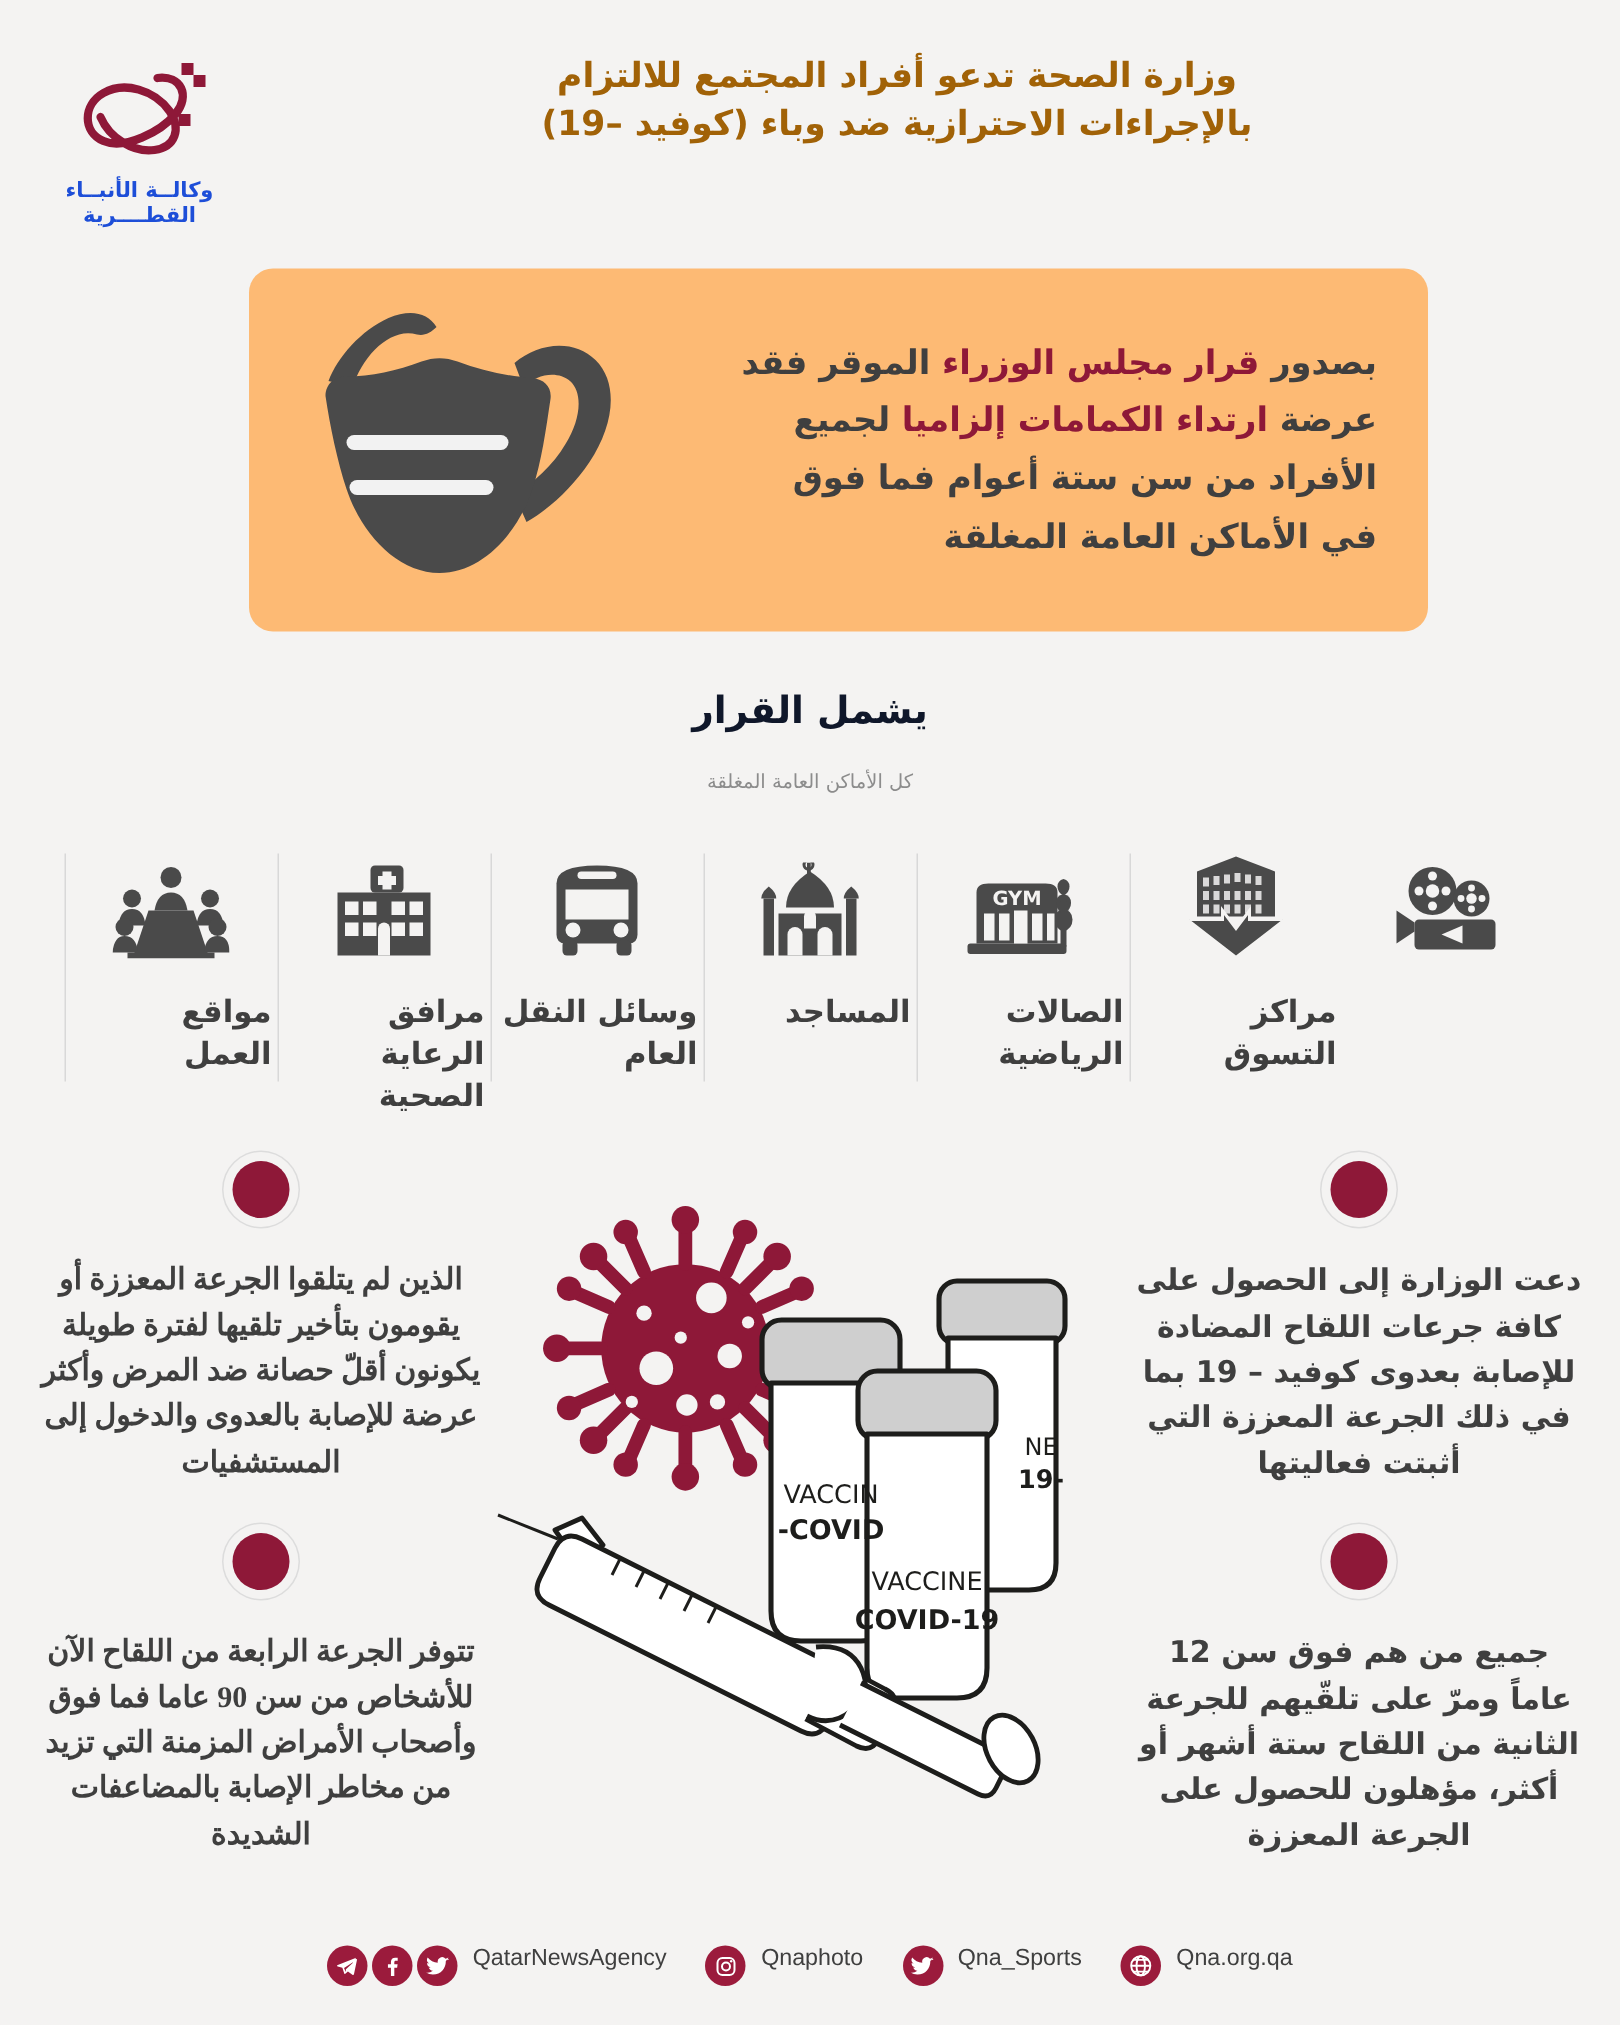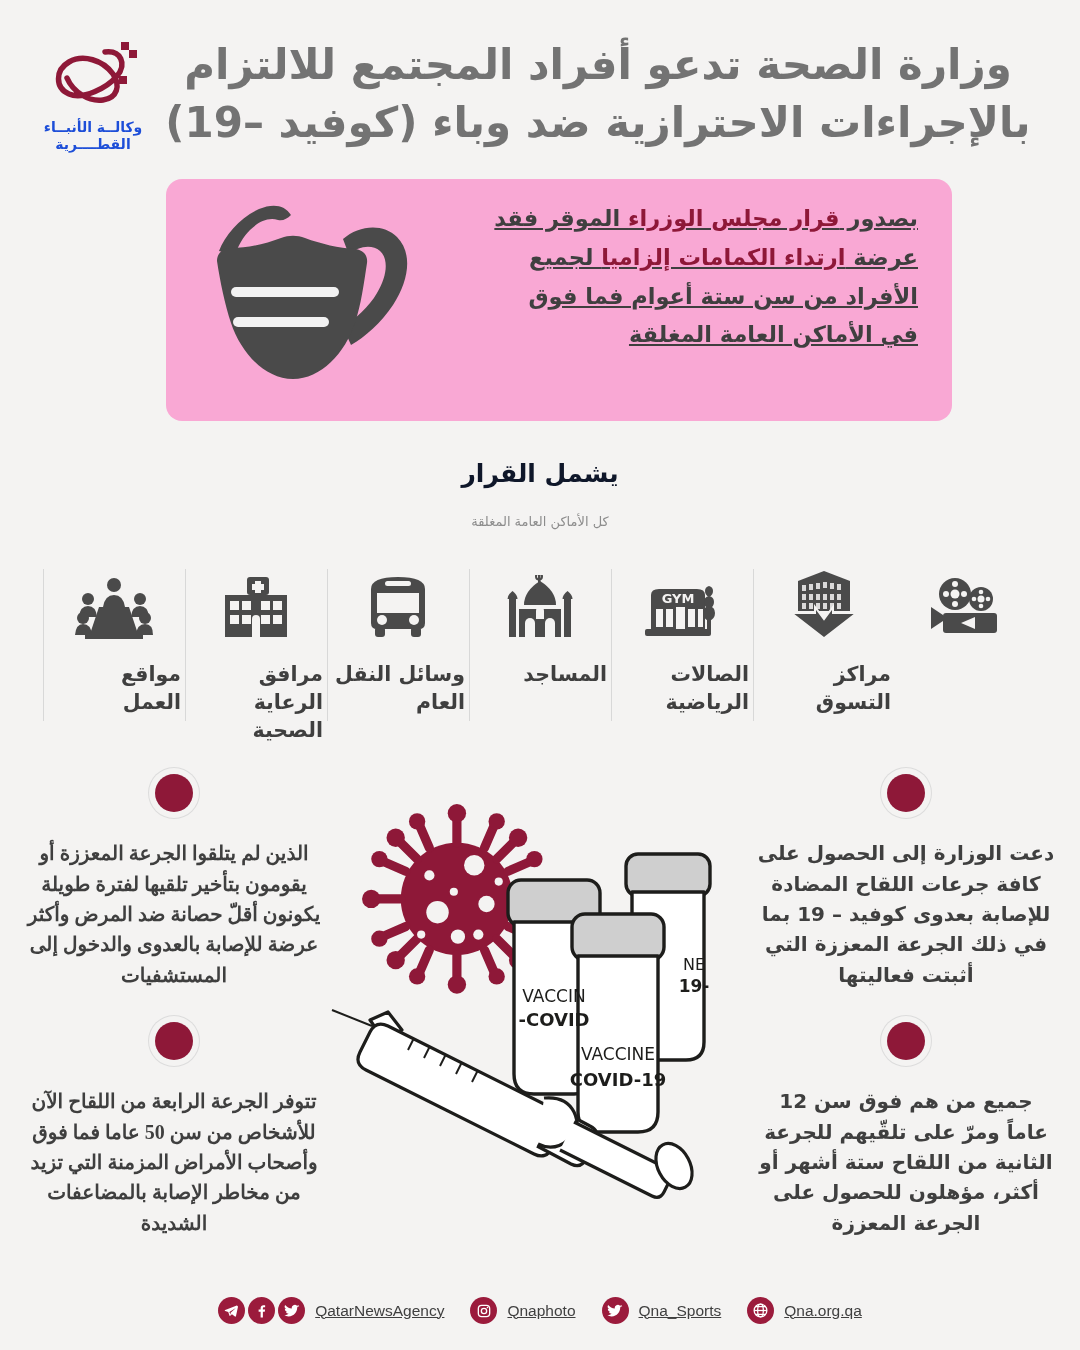--- a/index.html
+++ b/index.html
@@ -14,46 +14,45 @@
   .page{ width:1080px; height:1350px; position:relative; }
 
   
   .header{
     display:flex; align-items:flex-start; justify-content:space-between;
     padding:28px 26px 0 34px;
   }
   .title{
     flex:1;
     text-align:center;
-    color:#737373;
-    font-size:42px;
+    color:#a16207;
+    font-size:23px;
     font-weight:bold;
     line-height:1.38;
     letter-spacing:0px;
     padding:8px 10px 0 0;
     direction:rtl;
   }
   .title .ln{ display:block; white-space:nowrap; }
 
   .logo{ width:118px; flex:0 0 118px; text-align:center; padding-top:8px; }
   .logo svg{ display:block; margin:0 auto; }
   .logo-words{
     color:#1d4ed8; font-size:14px; font-weight:bold; line-height:1.22;
     margin-top:3px; letter-spacing:1px;
   }
 
   
   .mask-card{
     margin:26px 128px 0 166px;
-    background:#f9a8d4;
+    background:#fdba74;
     border-radius:16px;
     min-height:242px;
-    display:flex; justify-content:space-between;
+    display:flex; align-items:center; justify-content:space-between;
     padding:20px 34px 20px 28px;
-    text-decoration:underline;
   }
   .mask-text{
     direction:rtl; text-align:right;
     font-size:22.5px; font-weight:bold; line-height:1.72;
     color:#3f3f3f; flex:1; padding-left:16px;
   }
   .mask-text .hl{ color:#8e1838; }
   .mask-text .l{ display:block; white-space:nowrap; }
   .mask-icon{ flex:0 0 230px; display:flex; justify-content:center; }
 
@@ -113,21 +112,21 @@
     position:absolute; left:50%; transform:translateX(-50%);
     top:18px; width:420px; height:430px;
   }
 
   
   .footer{
     position:absolute; left:0; right:0; bottom:26px;
     display:flex; flex-direction:row; align-items:center; justify-content:center;
     gap:0px; direction:ltr;
   }
-  .fgroup{ display:flex; align-items:center; margin-right:26px;text-decoration:underline; }
+  .fgroup{ display:flex; margin-right:26px; }
   .fgroup:last-child{ margin-right:0; }
   .fico{ width:27px; height:27px; border-radius:50%; background:#9b1b3c; margin-right:3px;
          display:flex; align-items:center; justify-content:center; }
   .fico svg{ display:block; }
   .flabel{ font-size:15.5px; color:#3f3f3f; margin-left:7px; font-family:"Liberation Sans",sans-serif; }
 </style>
 </head>
 <body>
 
 <div class="page">
@@ -376,21 +375,21 @@
       <div class="col-text">جميع من هم فوق سن 12 عاماً ومرّ على تلقّيهم للجرعة الثانية من اللقاح ستة أشهر أو أكثر، مؤهلون للحصول على الجرعة المعززة</div>
     </div>
 
     <div class="col left l1">
       <div class="dot"></div>
       <div class="col-text">الذين لم يتلقوا الجرعة المعززة أو يقومون بتأخير تلقيها لفترة طويلة يكونون أقلّ حصانة ضد المرض وأكثر عرضة للإصابة بالعدوى والدخول إلى المستشفيات</div>
     </div>
 
     <div class="col left l2">
       <div class="dot"></div>
-      <div class="col-text">تتوفر الجرعة الرابعة من اللقاح الآن للأشخاص من سن 50 عاما فما فوق وأصحاب الأمراض المزمنة التي تزيد من مخاطر الإصابة بالمضاعفات الشديدة</div>
+      <div class="col-text">تتوفر الجرعة الرابعة من اللقاح الآن للأشخاص من سن 90 عاما فما فوق وأصحاب الأمراض المزمنة التي تزيد من مخاطر الإصابة بالمضاعفات الشديدة</div>
     </div>
 
     <div class="center-art">
       <svg width="420" height="430" viewBox="0 0 420 430">
 
         <g fill="#8e1838" transform="translate(30,10) scale(1.02)">
           <circle cx="95" cy="95" r="55"></circle>
           <g stroke="#8e1838" stroke-width="9" stroke-linecap="round">
             <line x1="95" y1="40" x2="95" y2="14"></line>
               <line x1="95" y1="150" x2="95" y2="176"></line>

